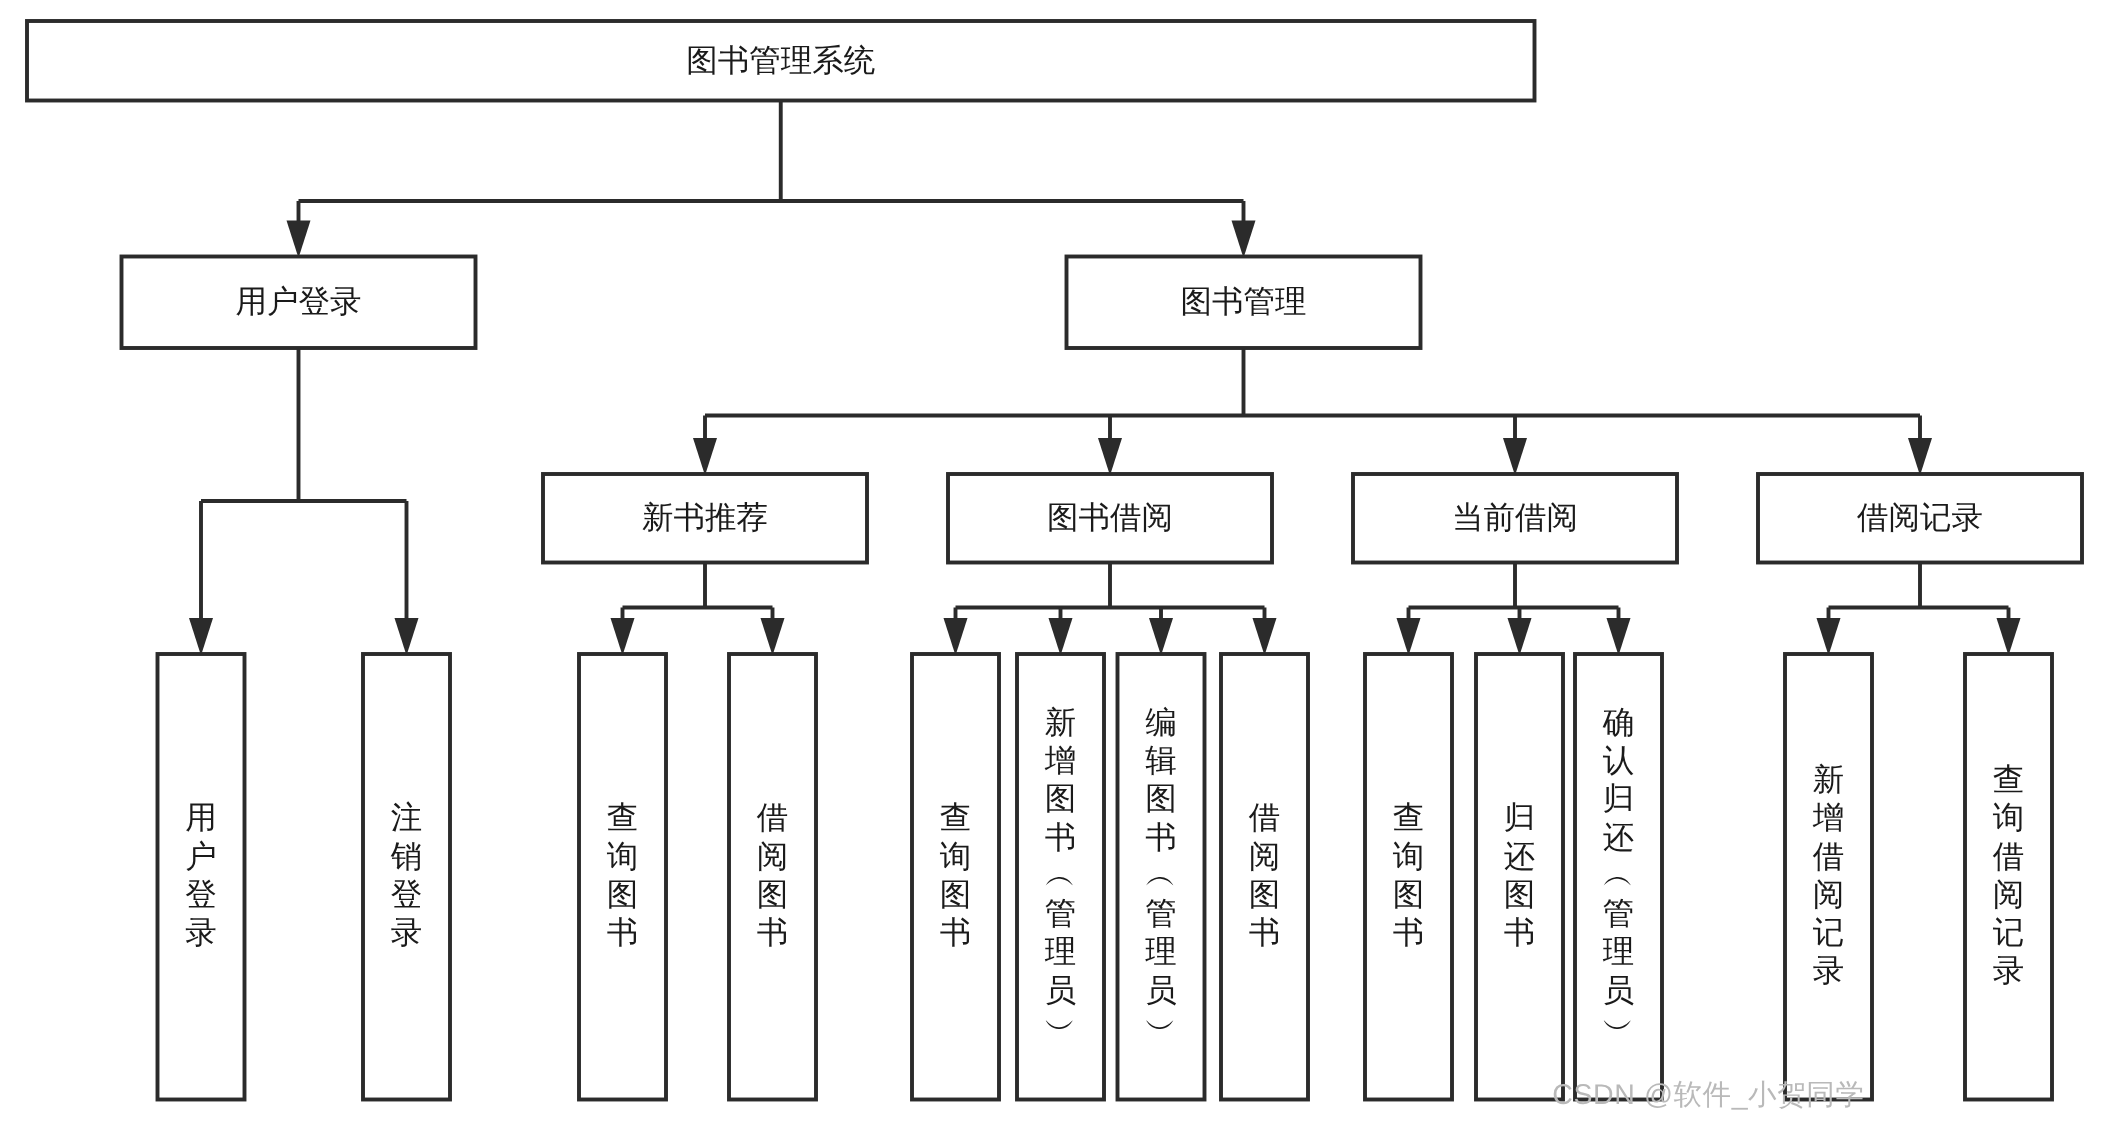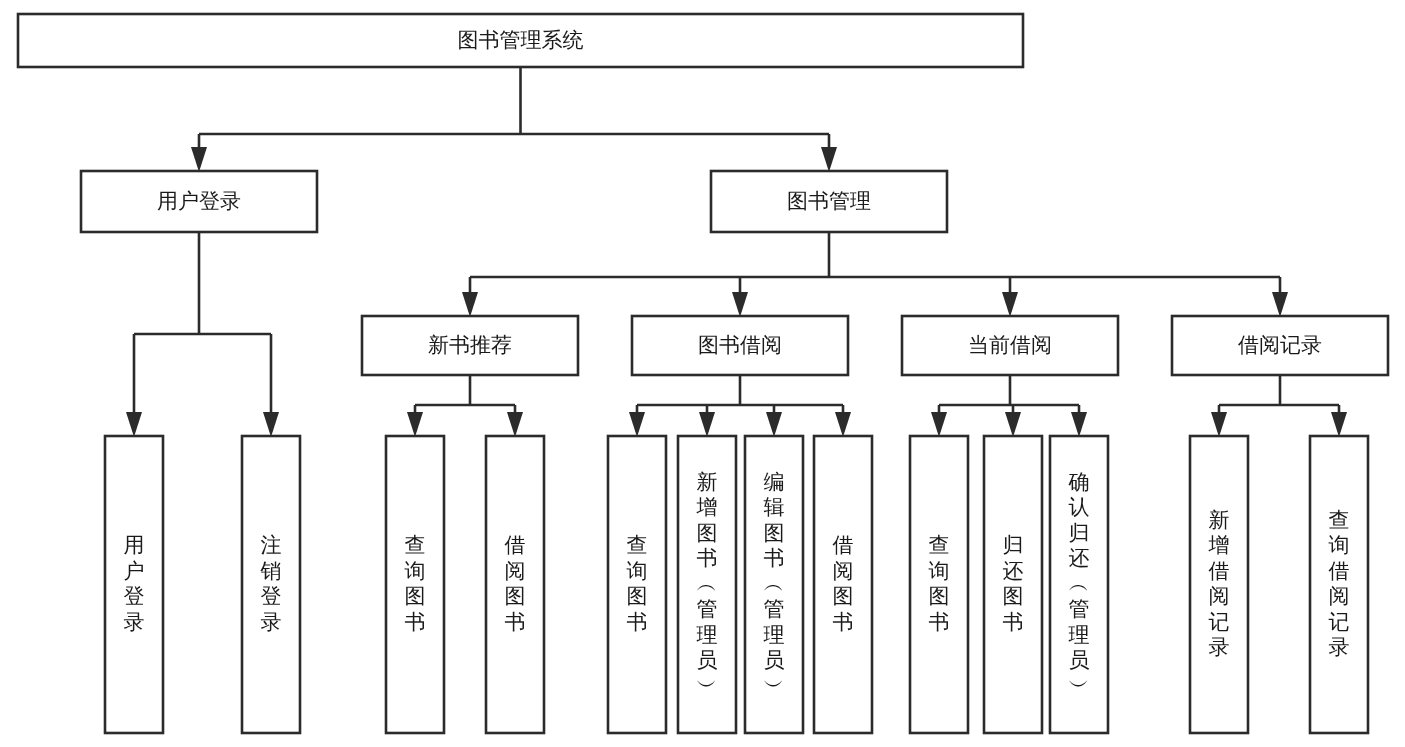--- a/index.html
+++ b/index.html
@@ -205,13 +205,14 @@
         <g>
           <rect class="node-box" x="1190" y="436" width="58" height="297"></rect>
           <text class="node-label-v" x="1219" y="520.75"><tspan x="1219" dy="0">新</tspan><tspan x="1219" dy="25.5">增</tspan><tspan x="1219" dy="25.5">借</tspan><tspan x="1219" dy="25.5">阅</tspan><tspan x="1219" dy="25.5">记</tspan><tspan x="1219" dy="25.5">录</tspan></text>
         </g>
         <g>
           <rect class="node-box" x="1310" y="436" width="58" height="297"></rect>
           <text class="node-label-v" x="1339" y="520.75"><tspan x="1339" dy="0">查</tspan><tspan x="1339" dy="25.5">询</tspan><tspan x="1339" dy="25.5">借</tspan><tspan x="1339" dy="25.5">阅</tspan><tspan x="1339" dy="25.5">记</tspan><tspan x="1339" dy="25.5">录</tspan></text>
         </g>
       </g>
     </svg>
+  <div class="watermark">CSDN @软件_小贺同学</div>
 </div>
 
 </body></html>

